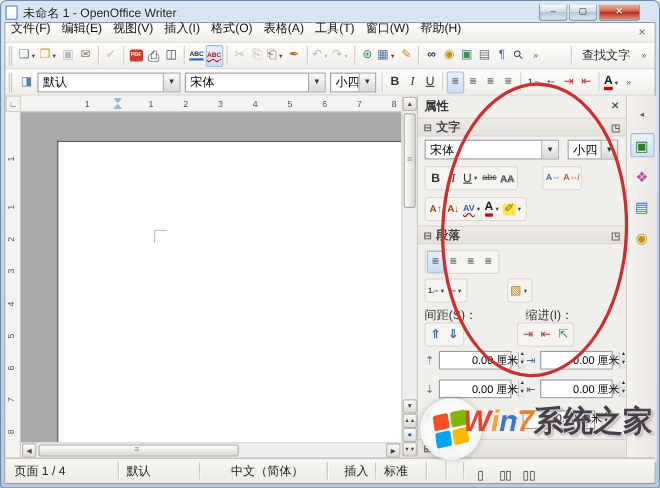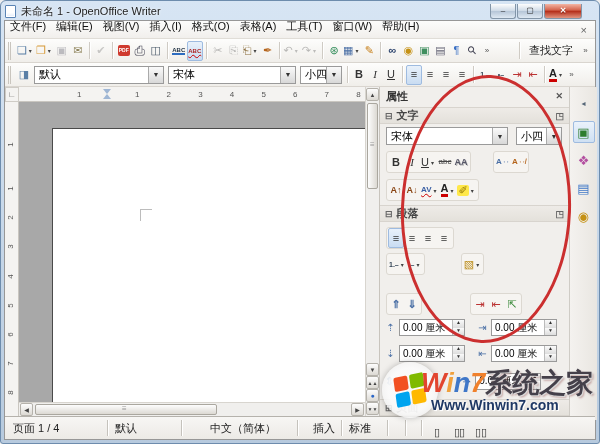--- a/index.html
+++ b/index.html
@@ -84,21 +84,21 @@
   .sbhead{position:absolute;left:0;top:0;right:0;height:18px;display:flex;align-items:center;padding:0 6px;
           font-weight:bold;color:#333;}
   .sbclose{margin-left:auto;font-size:9px;color:#555;}
   .sect{position:absolute;left:0;right:0;height:17px;background:linear-gradient(#eeebe7,#e4e1db);
         border-top:1px solid #d8d4ce;border-bottom:1px solid #d8d4ce;display:flex;align-items:center;
         padding:0 5px;font-weight:bold;color:#444;}
   .sect .cg{font-size:9px;margin-right:4px;color:#666;}
   .sect .lau{margin-left:auto;font-size:9px;color:#666;}
   .srow{position:absolute;display:flex;align-items:center;}
   .cluster{display:inline-flex;border:1px solid #dcd8d1;border-radius:3px;padding:0 1px;background:#f6f4f1;}
-  .spin{display:inline-flex;align-items:center;width:66px;height:17px;background:#fff;border:1px solid #9a9a9a;font-size:10px;}
+  .spin{display:inline-flex;align-items:center;width:66px;height:17px;background:#fff;border:1px solid #9a9a9a;font-size:10px;padding-left:26px;}
   .spin .val{flex:1;padding-left:3px;white-space:nowrap;}
   .spin .sarr{width:12px;align-self:stretch;display:flex;flex-direction:column;border-left:1px solid #bbb;}
   .spin .sarr span{flex:1;font-size:5px;line-height:4px;text-align:center;color:#333;background:linear-gradient(#fafafa,#ddd);}
   .ficon{width:13px;font-size:10px;color:#4a6fa5;text-align:center;margin-right:2px;}
   .lbl{font-size:11px;color:#333;}
   
   .tabstrip{position:absolute;left:564px;top:66px;width:28px;height:333px;background:linear-gradient(90deg,#f4f2ef,#e9e6e1);
             border-left:1px solid #cfccc6;display:flex;flex-direction:column;align-items:center;padding-top:3px;}
   .tabstrip .tbi{margin:3px 0;min-width:22px;height:22px;font-size:13px;}
   .tabstrip .tbi.act{border-color:#9ebbe0;background:linear-gradient(#eaf2fb,#cfe0f3);}
@@ -492,20 +492,24 @@
             </span>
           </span>
         <span class="cluster" style="margin-left:36px">
             <span class="tbi">
               <span class="g" style="color:#b8860b">▧</span>
               <span class="dd">▾</span>
             </span>
           </span>
       </div>
 
+      <div class="srow" style="left:6px;top:192px">
+        <span class="lbl">间距(S)：</span>
+        <span class="lbl" style="margin-left:44px">缩进(I)：</span>
+      </div>
 
       <div class="srow" style="left:6px;top:206px">
         <span class="cluster">
             <span class="tbi">
               <span class="g" style="color:#4a6fa5;font-weight:bold">⇑</span>
             </span>
             <span class="tbi">
               <span class="g" style="color:#4a6fa5;font-weight:bold">⇓</span>
             </span>
           </span>
@@ -633,15 +637,14 @@
       <div class="flag">
         <span style="background: rgb(242, 80, 34);"></span>
         <span style="background: rgb(127, 186, 0);"></span>
         <span style="background: rgb(0, 164, 239);"></span>
         <span style="background: rgb(255, 185, 0);"></span>
       </div>
     </div>
     <div class="wmtext">
       <span><span class="wm-ch"><span class="g" style="color:#e2452f">W</span></span><span class="wm-ch"><span class="g" style="color:#f0a03c">i</span></span><span class="wm-ch"><span class="g" style="color:#3f77c8">n</span></span><span class="wm-ch"><span class="g" style="color:#f0812c">7</span></span></span><span class="wmbrand">系统之家</span>
     </div>
-    <div class="wmurl">Www.Winwin7.com</div>
   </div>
 </div>
 
 </body></html>

